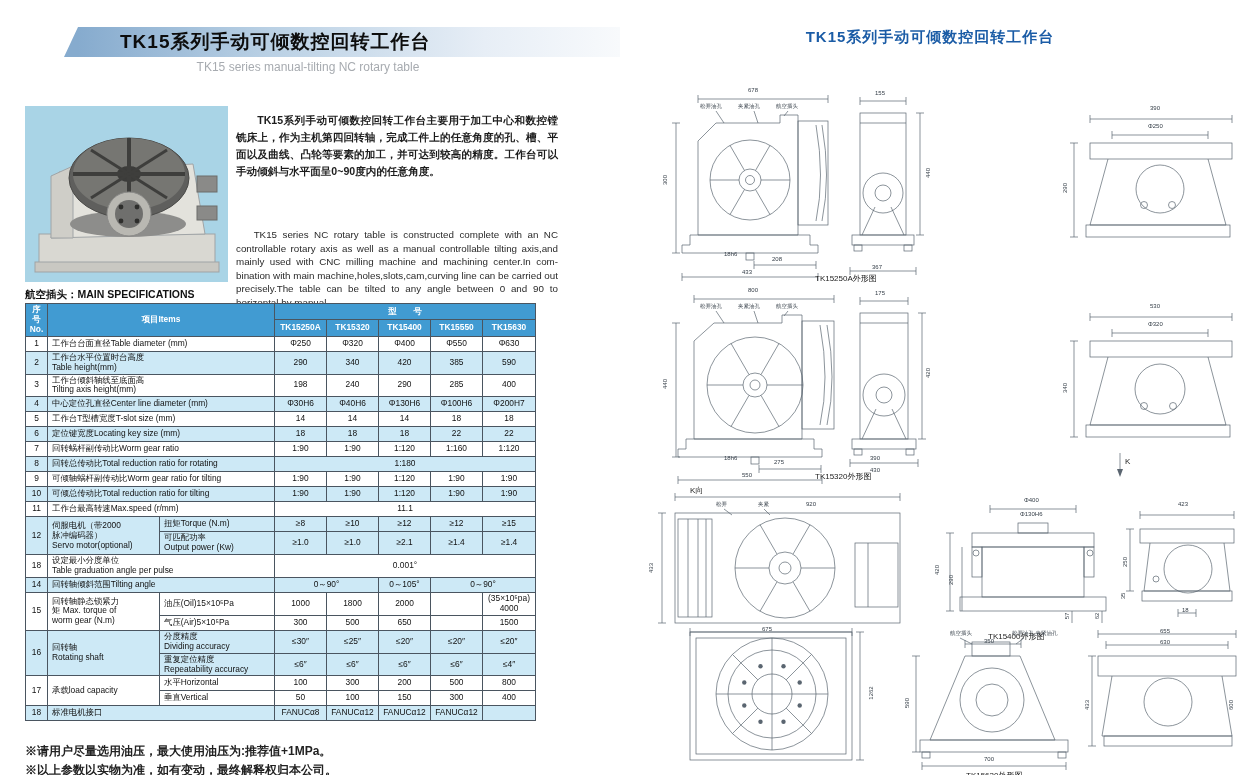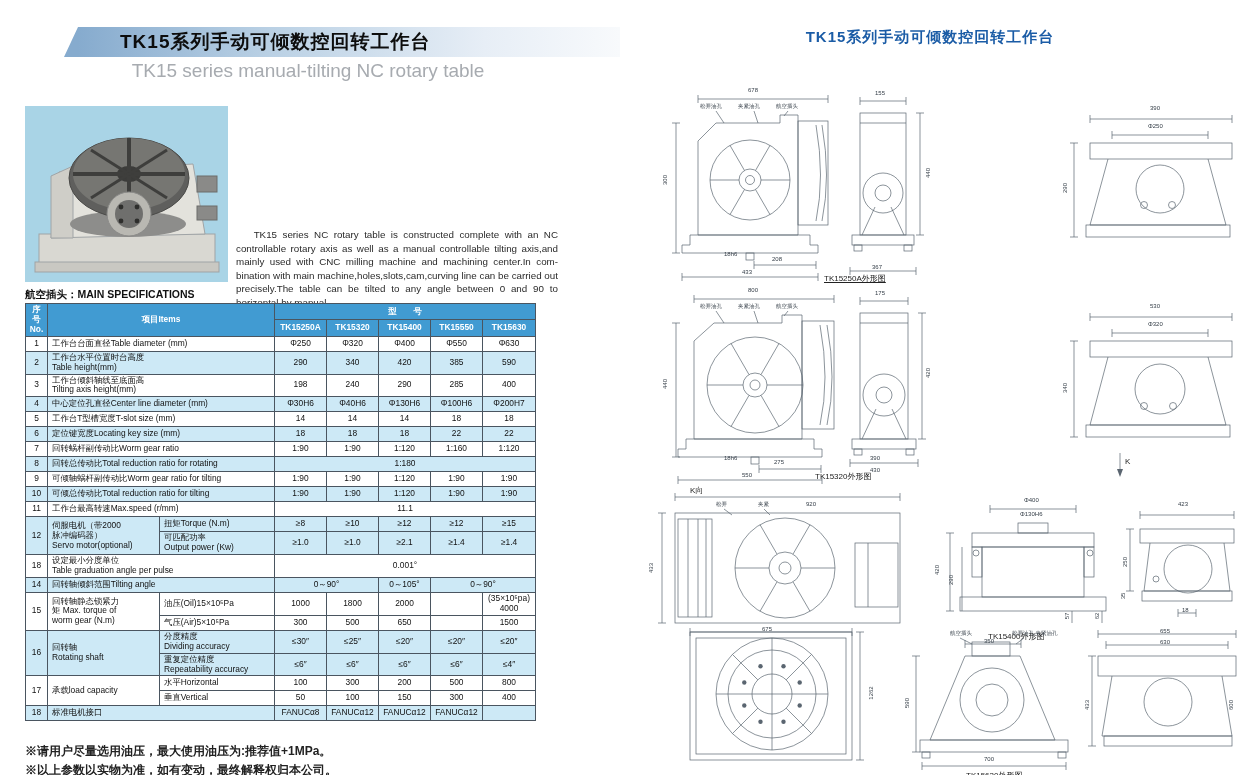--- a/index.html
+++ b/index.html
@@ -7,21 +7,21 @@
           font-family:"Liberation Sans",sans-serif;color:#222;}
   
   .left-col{position:absolute;left:0;top:0;width:620px;height:781px;}
   .title-band{position:absolute;left:78px;top:27px;width:542px;height:30px;
       background:linear-gradient(to right,#86abce,#b9d0e4 35%,#e7eef6 75%,#f8fafc);
       display:flex;align-items:center;}
   .title-band .slash{position:absolute;left:-14px;top:0;width:0;height:0;
       border-bottom:30px solid #86abce;border-left:14px solid transparent;}
   .title-band h1{margin:0 0 0 42px;font-size:19px;font-weight:bold;color:#0d0d0d;letter-spacing:1px;}
   .subtitle{position:absolute;left:78px;top:60px;width:460px;text-align:center;
-      font-size:19px;color:#a7abb0;}
+      font-size:12px;color:#a7abb0;}
   .photo{position:absolute;left:25px;top:106px;width:203px;height:176px;background:#a9d4e6;}
   .intro-cn{position:absolute;left:236px;top:112px;width:322px;margin:0;
       font-size:10.6px;line-height:1.6;color:#1c1c1c;font-weight:bold;text-align:justify;text-indent:2em;}
   .intro-en{position:absolute;left:236px;top:228px;width:322px;margin:0;
       font-size:9.8px;line-height:1.38;color:#2a2a2a;text-align:justify;text-indent:1.8em;}
   .spec-label{position:absolute;left:25px;top:288px;font-size:10.5px;font-weight:bold;color:#111;}
   table.spec{position:absolute;left:25px;top:303px;width:511px;border-collapse:collapse;
       font-size:8.4px;line-height:1.18;color:#111;}
   table.spec td,table.spec th{border:1px solid #4a5560;text-align:center;padding:1px 2px;
       white-space:pre-line;height:12px;}
@@ -76,20 +76,21 @@
         <line x1="142" y1="44" x2="66" y2="92" stroke="#3e3e3c" stroke-width="3"></line>
         <circle cx="104" cy="108" r="22" fill="#b9b8b2" stroke="#8b8b89"></circle>
         <circle cx="104" cy="108" r="14" fill="#6f6f6d"></circle>
         <circle cx="96" cy="101" r="2.4" fill="#2e2e2c"></circle>
           <circle cx="112" cy="101" r="2.4" fill="#2e2e2c"></circle>
         <circle cx="96" cy="115" r="2.4" fill="#2e2e2c"></circle>
           <circle cx="112" cy="115" r="2.4" fill="#2e2e2c"></circle>
       </svg>
     </div>
 
+    <p class="intro-cn">TK15系列手动可倾数控回转工作台主要用于加工中心和数控镗铣床上，作为主机第四回转轴，完成工件上的任意角度的孔、槽、平面以及曲线、凸轮等要素的加工，并可达到较高的精度。工作台可以手动倾斜与水平面呈0~90度内的任意角度。</p>
     <p class="intro-en">TK15 series NC rotary table is constructed complete with an NC controllable rotary axis as well as a manual controllable tilting axis,and mainly used with CNC milling machine and machining center.In com-bination with main machine,holes,slots,cam,curving line can be carried out precisely.The table can be tilted to any angle between 0 and 90 to horizontal by manual.</p>
 
     <div class="spec-label">航空插头：MAIN SPECIFICATIONS</div>
 
     <table class="spec">
       <colgroup>
         <col style="width:22px">
           <col style="width:112px">
           <col style="width:115px">
         <col style="width:52px">
@@ -371,21 +372,21 @@
         <span class="dim" style="left: 40px; top: 92px; transform: rotate(-90deg);">300</span>
         <span class="dim" style="left: 104px; top: 166px;">18h6</span>
         <span class="dim" style="left: 152px; top: 171px;">208</span>
         <span class="dim" style="left: 122px; top: 184px;">433</span>
         <span class="dim" style="left: 255px; top: 5px;">155</span>
         <span class="dim" style="left: 303px; top: 85px; transform: rotate(-90deg);">440</span>
         <span class="dim" style="left: 252px; top: 179px;">367</span>
         <span class="dim" style="left: 530px; top: 20px;">390</span>
         <span class="dim" style="left: 528px; top: 38px;">Φ250</span>
         <span class="dim" style="left: 440px; top: 100px; transform: rotate(-90deg);">290</span>
-        <span class="dim cap" style="left: 204px; top: 188px; text-decoration: underline;">TK15250A外形图</span>
+        <span class="dim cap" style="left: 195px; top: 188px;">TK15250A外形图</span>
       </div>
 
     <div class="drawing" style="top:285px;height:200px">
       <svg width="620" height="200" viewBox="0 0 620 200" class="t">
         <path d="M74,154 V56 L94,38 H162 V30 H182 V154 Z"></path>
         <rect x="182" y="36" width="32" height="108"></rect>
         <path d="M200,40 q10,54 0,100"></path>
           <path d="M207,40 q10,54 0,100"></path>
         <path d="M66,154 h128 v10 h8 v8 H58 v-8 h8 z"></path>
         <circle cx="135" cy="100" r="48"></circle>

